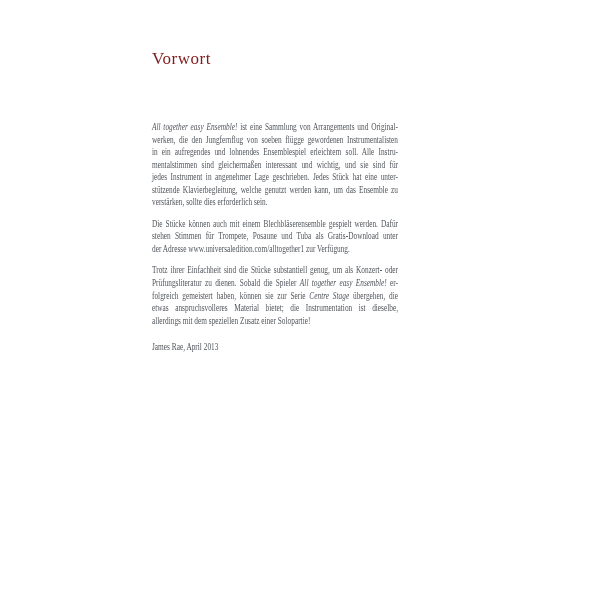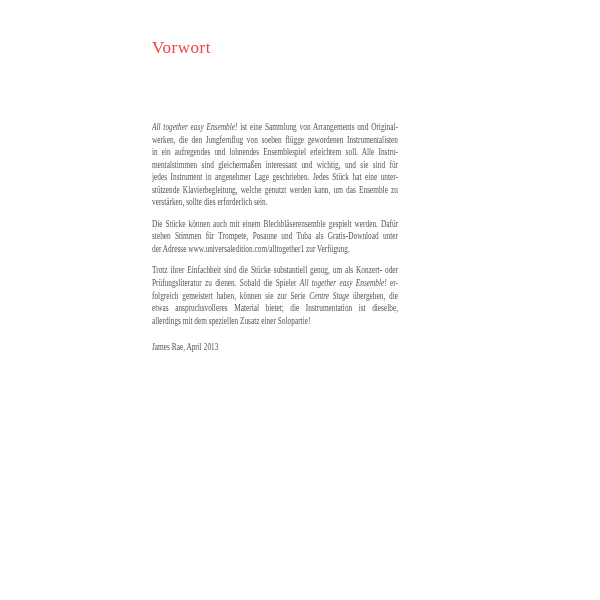--- a/index.html
+++ b/index.html
@@ -13,26 +13,26 @@
   .page {
     position: relative;
     width: 600px;
     height: 600px;
     background: #ffffff;
     overflow: hidden;
   }
   .title {
     position: absolute;
     left: 152px;
-    top: 38px;
+    top: 49px;
     margin: 0;
     font-size: 17px;
     font-weight: 400;
     letter-spacing: 0.5px;
-    color: #ef4444;
+    color: #7f1d1d;
   }
   .content {
     position: absolute;
     left: 152px;
     top: 121px;
     width: 312px;
     transform: scaleX(0.7885);
     transform-origin: left top;
     font-size: 9.3px;
     line-height: 12.55px;

